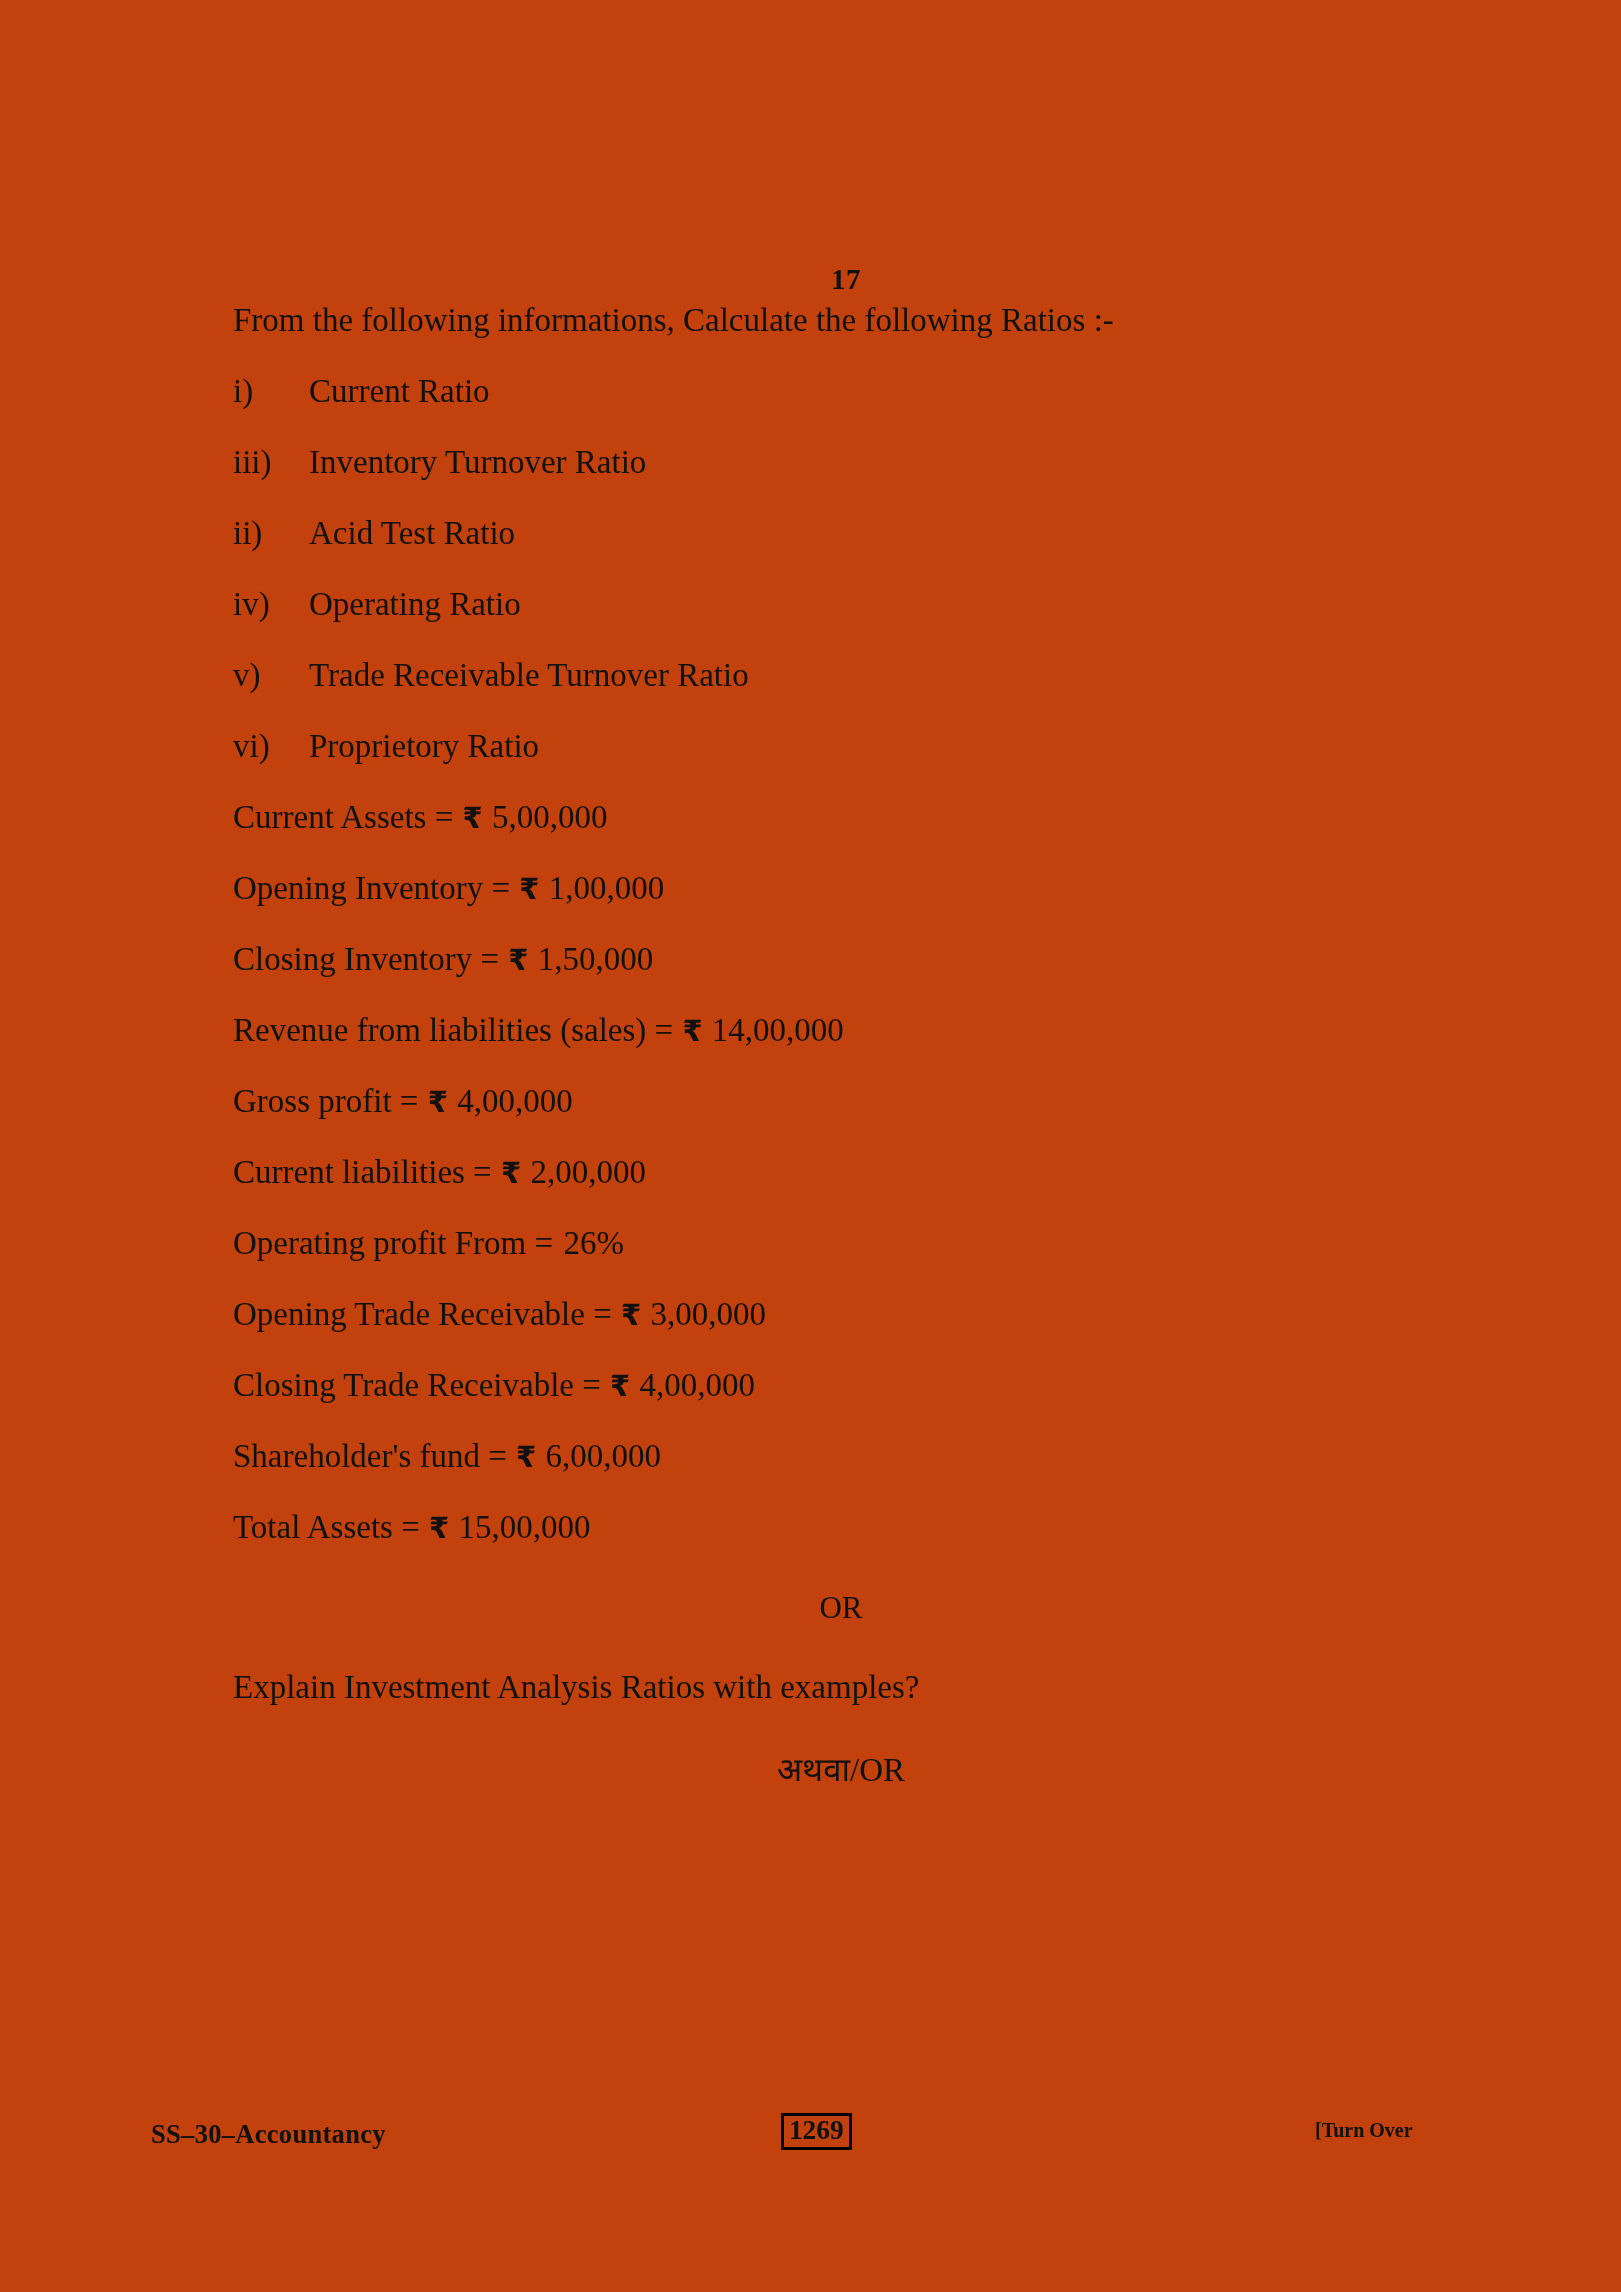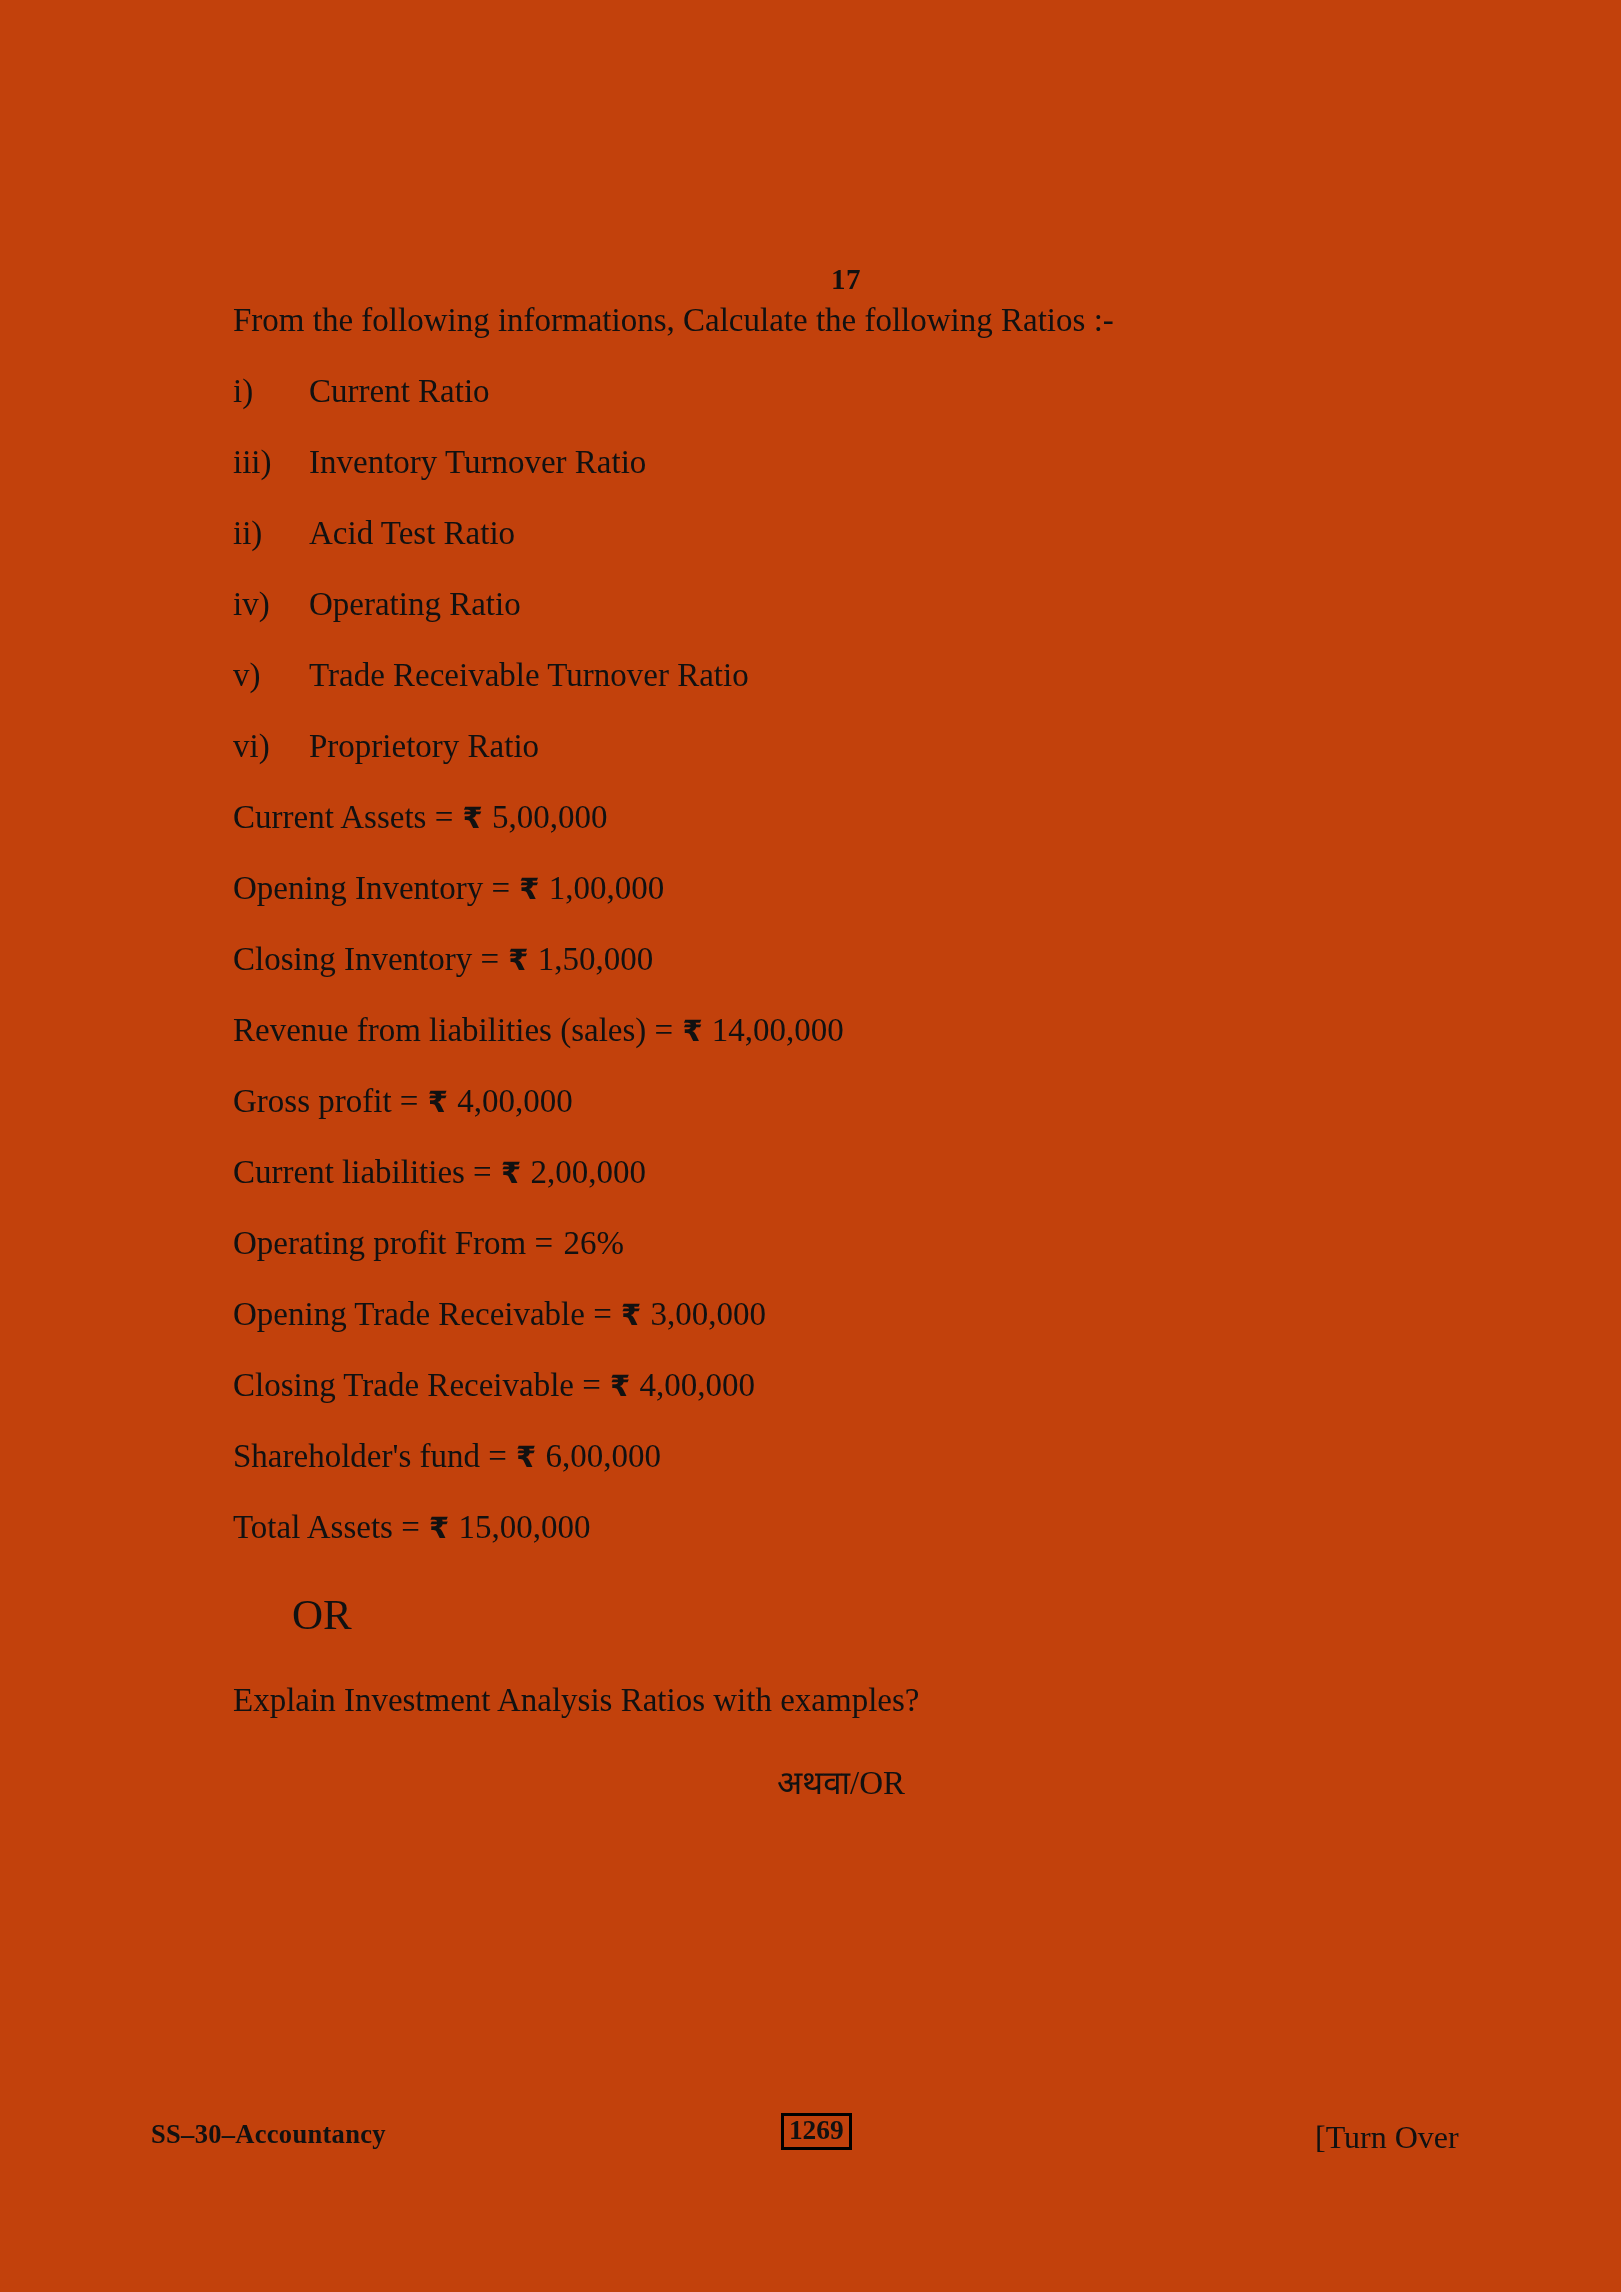--- a/index.html
+++ b/index.html
@@ -65,22 +65,22 @@
     margin-bottom: 38px;
     white-space: nowrap;
   }
   .rupee {
     font-family: "DejaVu Sans", sans-serif;
     font-weight: bold;
     font-size: 29px;
     padding: 0 1px;
   }
   .or-divider {
-    text-align: left;
-    font-size: 43px;
+    text-align: center;
+    font-size: 31px;
     margin: 46px 0 0 0;
     padding-left: 59px;
   }
   .alt-question {
     font-size: 33px;
     line-height: 1.0;
     margin: 45px 0 0 0;
     white-space: nowrap;
   }
   .athava-or {
@@ -112,22 +112,22 @@
     border: 3.9px solid #000000;
     padding: 1px 4.9px 2.9px 4.9px;
     font-size: 27.4px;
     font-weight: bold;
     line-height: 1.0;
   }
   .footer-right {
     position: absolute;
     left: 1307px;
     top: 11.8px;
-    font-size: 32px;
-    font-weight: normal;
+    font-size: 20px;
+    font-weight: bold;
   }
 </style>
 </head>
 <body>
 
 <div class="page">
 
   <div class="content">
 
     <div class="page-number">17</div>

